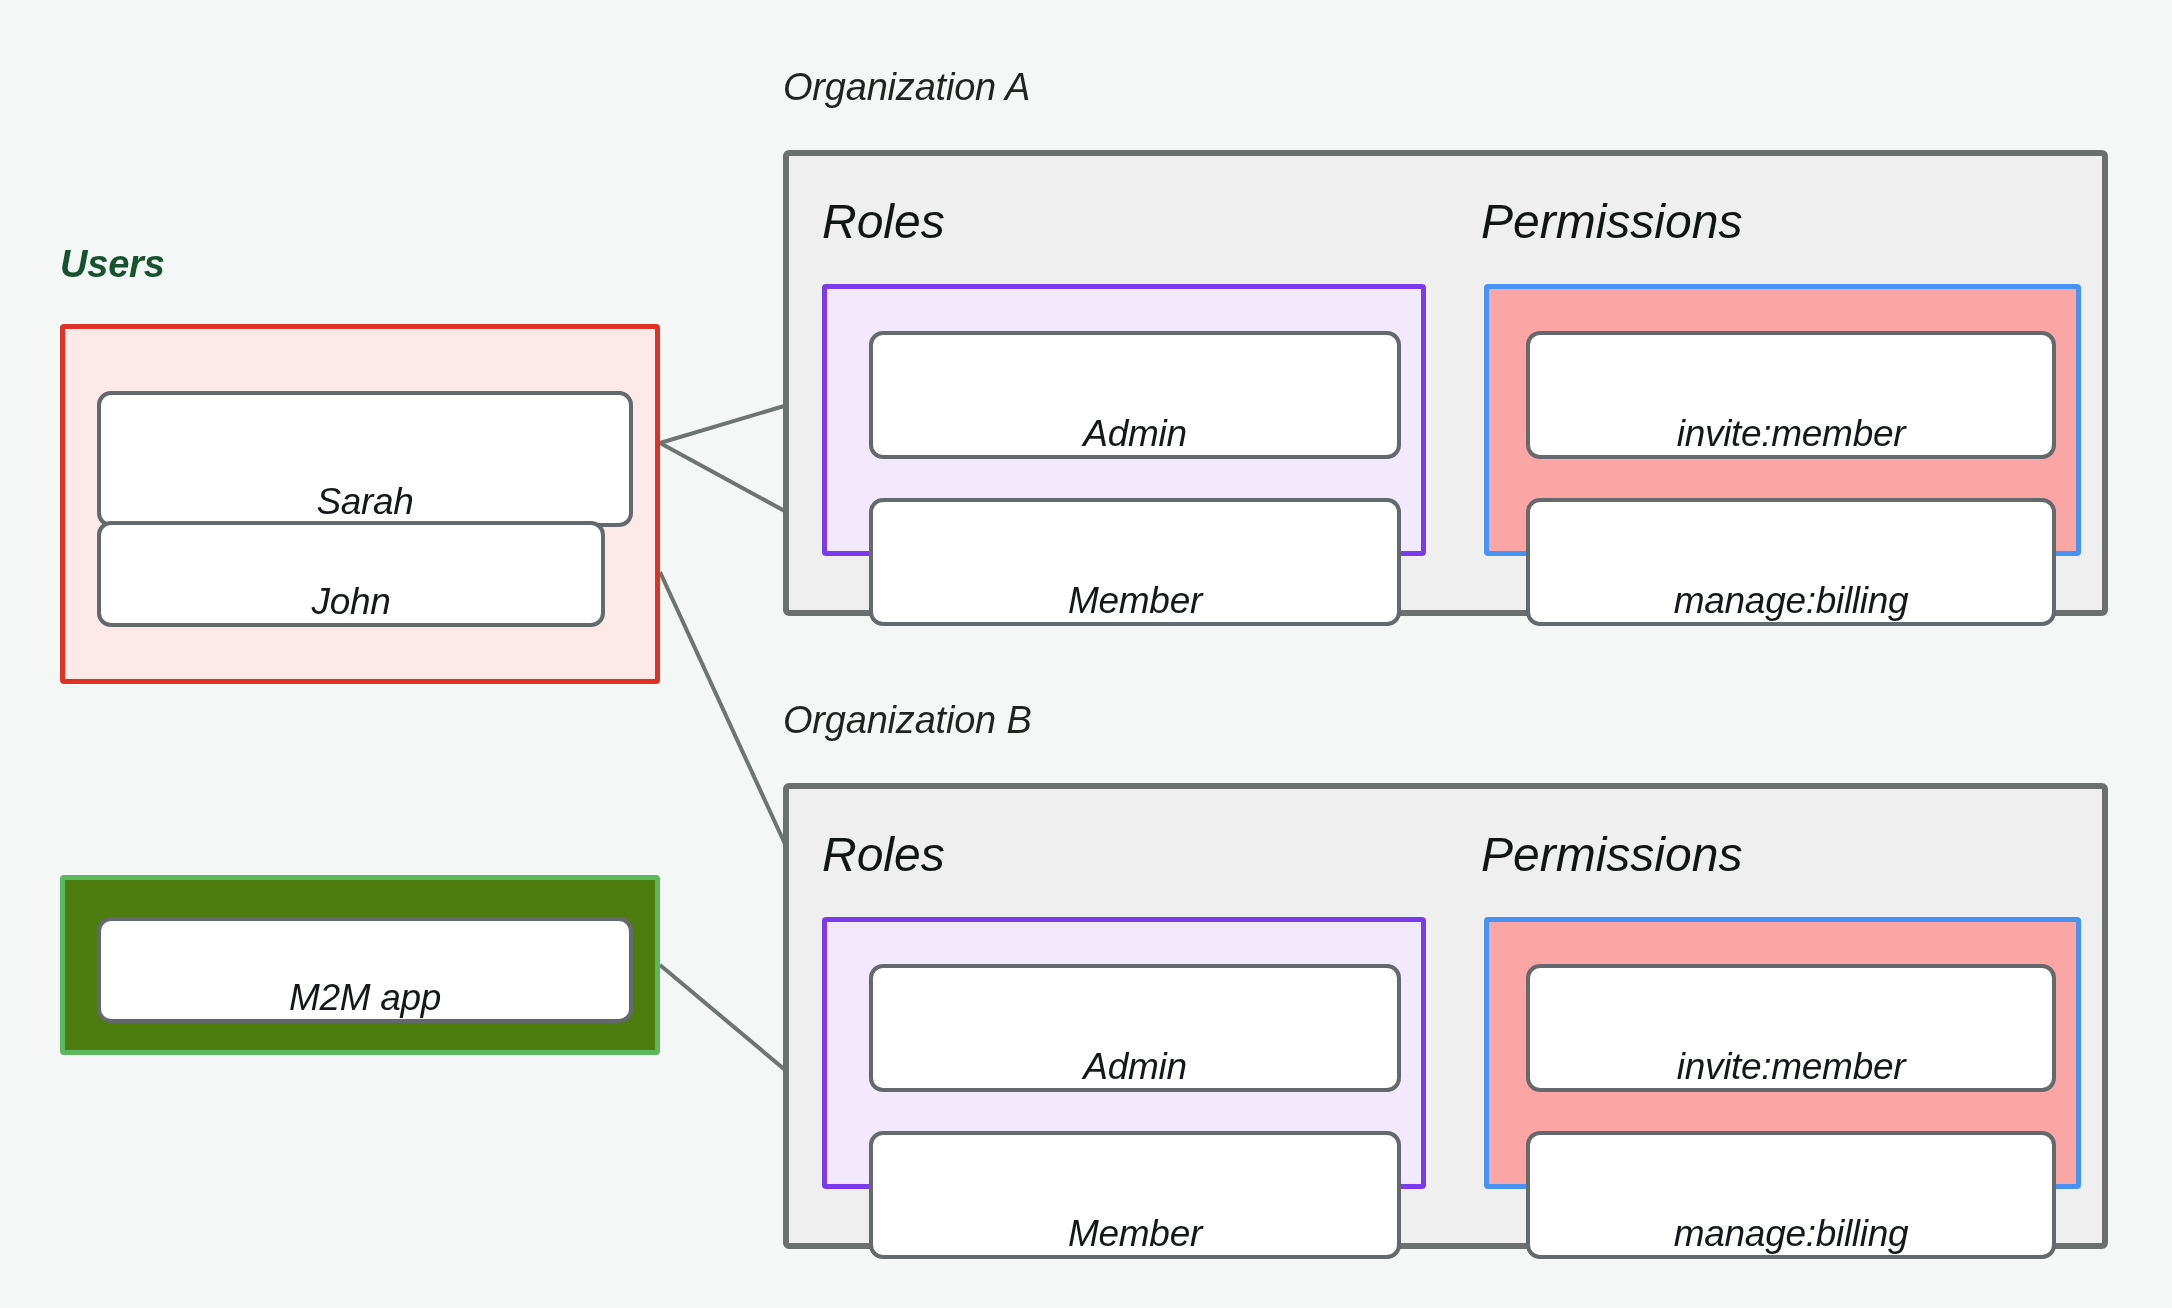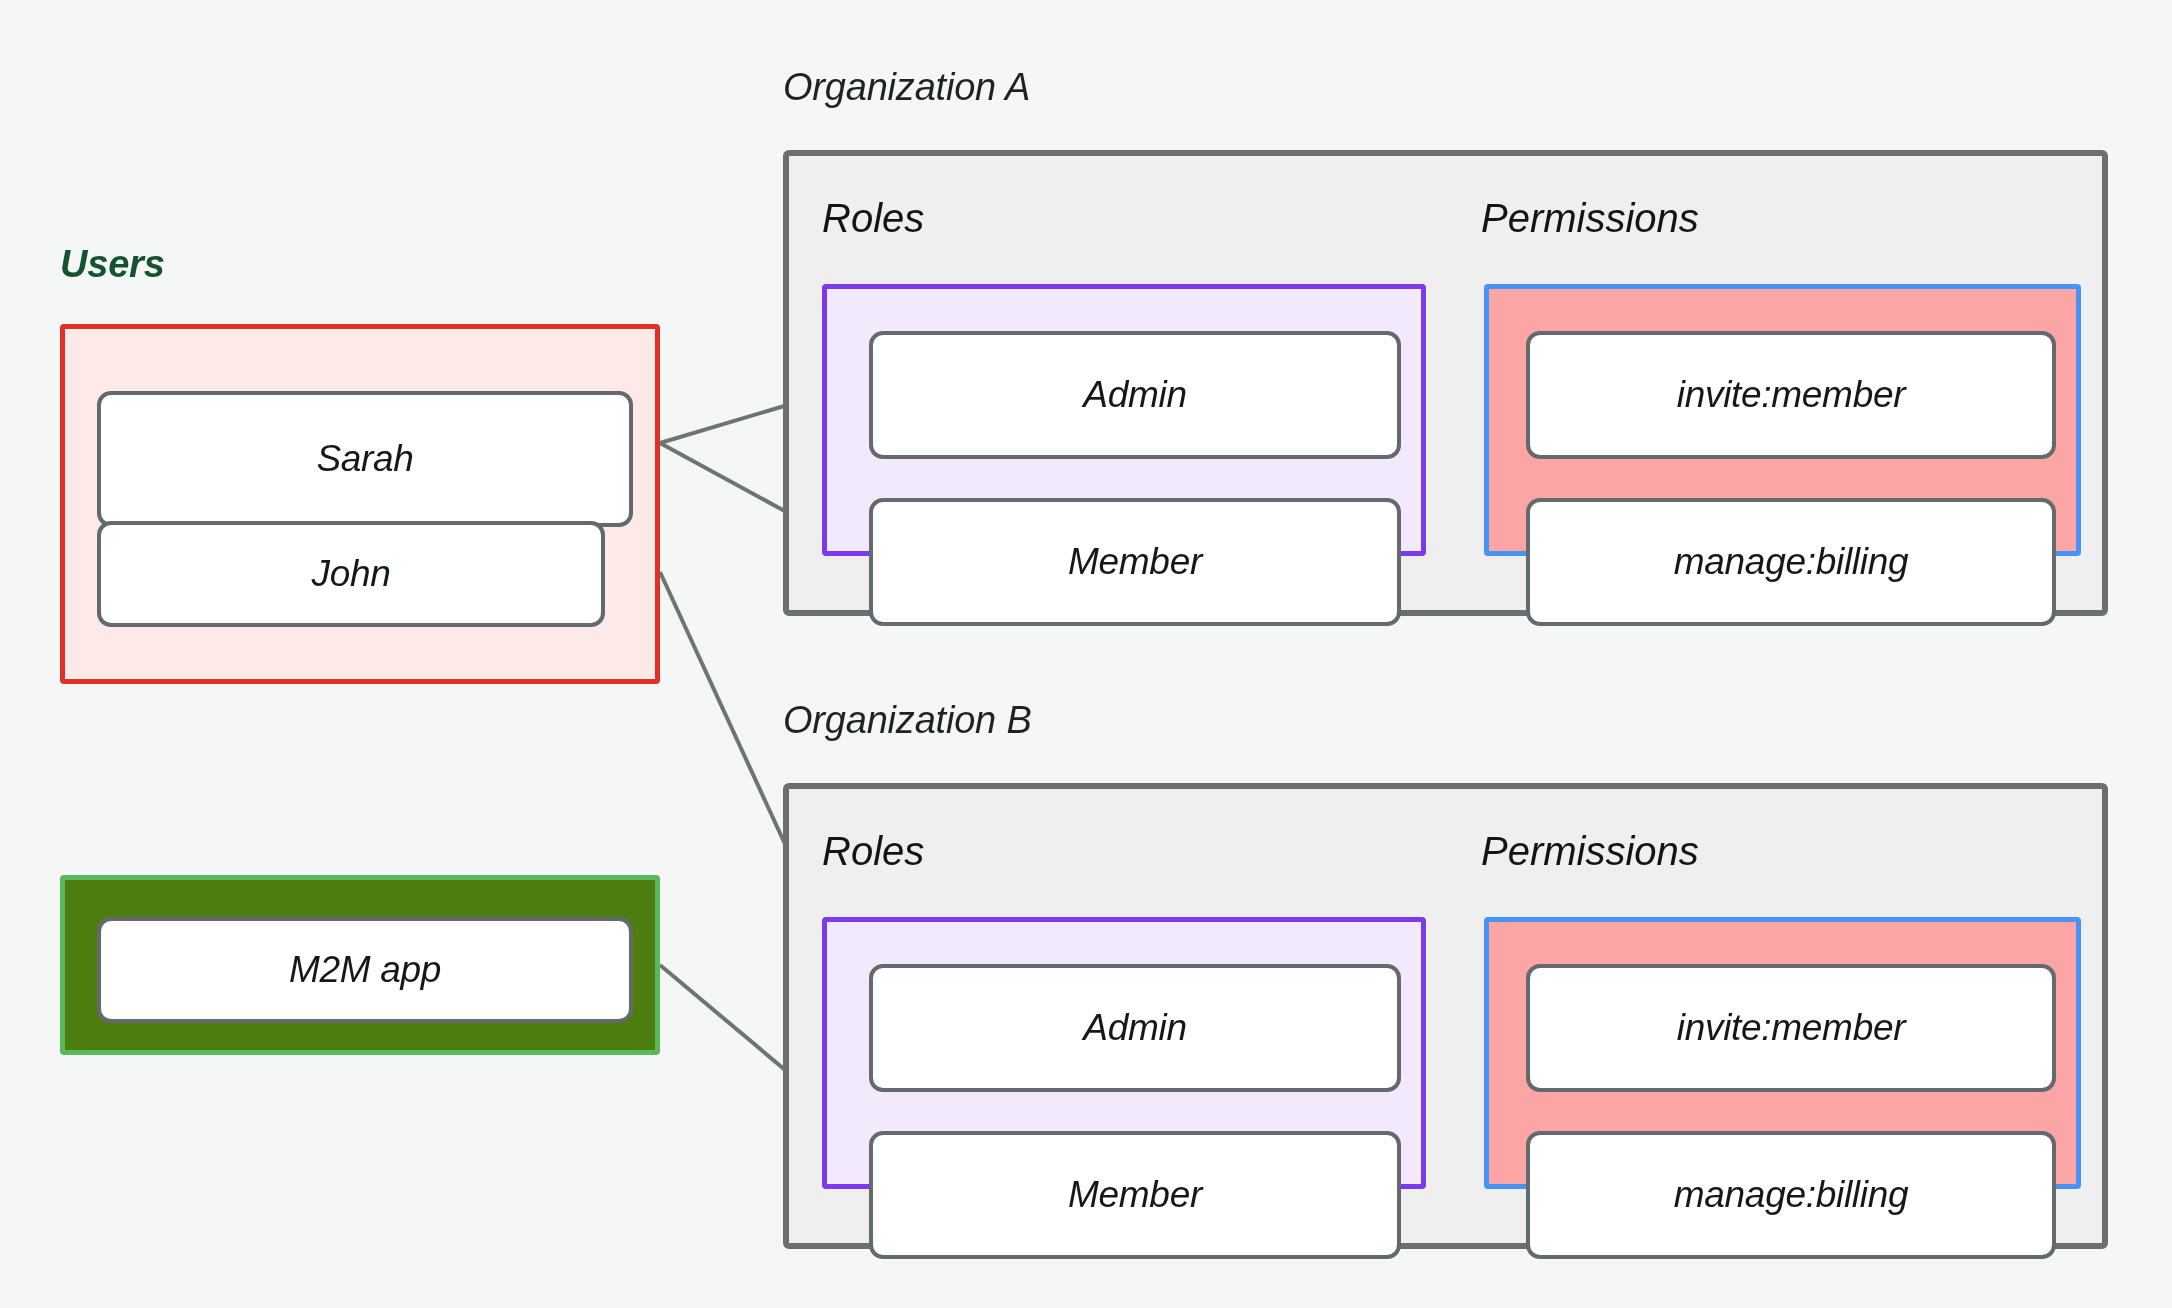--- a/index.html
+++ b/index.html
@@ -31,21 +31,21 @@
   .org-caption {
     font-size: 38px;
     font-weight: 400;
     color: #1f2421;
     letter-spacing: -0.2px;
     white-space: nowrap;
     line-height: 1;
   }
   
   .sub-caption {
-    font-size: 40px;
+    font-size: 48px;
     font-weight: 400;
     color: #111513;
     white-space: nowrap;
     line-height: 1;
   }
 
   
   .group {
     border-style: solid;
     border-width: 5px;
@@ -58,21 +58,21 @@
   .group-permissions { background:#fca5a5; border-color:#4793f5; }
 
   
   .node {
     position: absolute;
     box-sizing: border-box;
     background: #ffffff;
     border: 4px solid #63696c;
     border-radius: 14px;
     display: flex;
-    align-items: center;
+    align-items: flex-end;
     justify-content: center;
     font-size: 37px;
     color: #15181a;
     letter-spacing: -0.3px;
     white-space: nowrap;
   }
 
   
   #edges {
     position: absolute;

